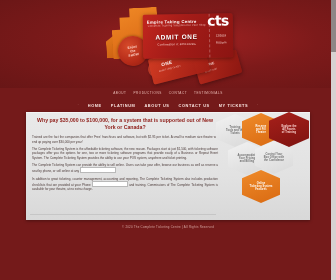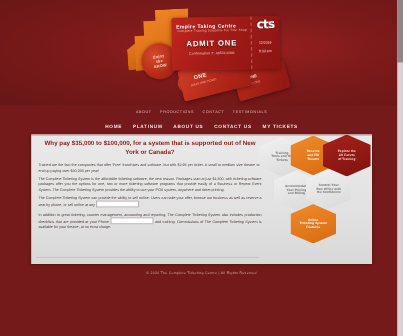--- a/index.html
+++ b/index.html
@@ -50,21 +50,21 @@
     background:linear-gradient(115deg,#c2261e 0%,#a41c18 40%,#8c1512 100%);
     transform:rotate(-1deg);
   }
   .ticket-main::after{
     content:"";position:absolute;right:22px;top:0;bottom:0;width:1px;
     border-left:1px dashed rgba(255,255,255,.28);
   }
   .tm-top{position:absolute;left:4px;top:3px;right:4px;display:flex;align-items:center;justify-content:space-between;}
   .tm-brand{font-size:4.2px;font-weight:bold;letter-spacing:.35px;color:#ffffff;}
   .tm-sub{position:absolute;left:5px;top:9.5px;font-size:2.6px;letter-spacing:.2px;color:#f0bdb8;}
-  .cts-logo{font-size:10px;font-weight:bold;letter-spacing:-.6px;color:#ffffff;line-height:9px;font-family:"DejaVu Sans", sans-serif;}
+  .cts-logo{font-size:14px;font-weight:bold;letter-spacing:-.6px;color:#ffffff;line-height:9px;font-family:"DejaVu Sans", sans-serif;}
   .tm-mid{position:absolute;left:0;right:23px;top:19px;text-align:center;}
   .tm-admit{font-size:6.4px;font-weight:bold;letter-spacing:.7px;color:#ffffff;text-shadow:0 1px 1px rgba(0,0,0,.4);}
   .tm-conf{font-size:2.8px;letter-spacing:.15px;color:#f3c9c4;margin-top:2px;}
   .tm-right{position:absolute;right:2px;top:20px;width:20px;text-align:center;}
   .tm-date{font-size:2.9px;color:#f6d6d1;}
   .tm-time{font-size:2.9px;color:#f6d6d1;margin-top:3px;}
 
   .ticket-b{
     left:150px;top:52px;width:58px;height:26px;
     background:linear-gradient(120deg,#cf3a22,#a01d14);

